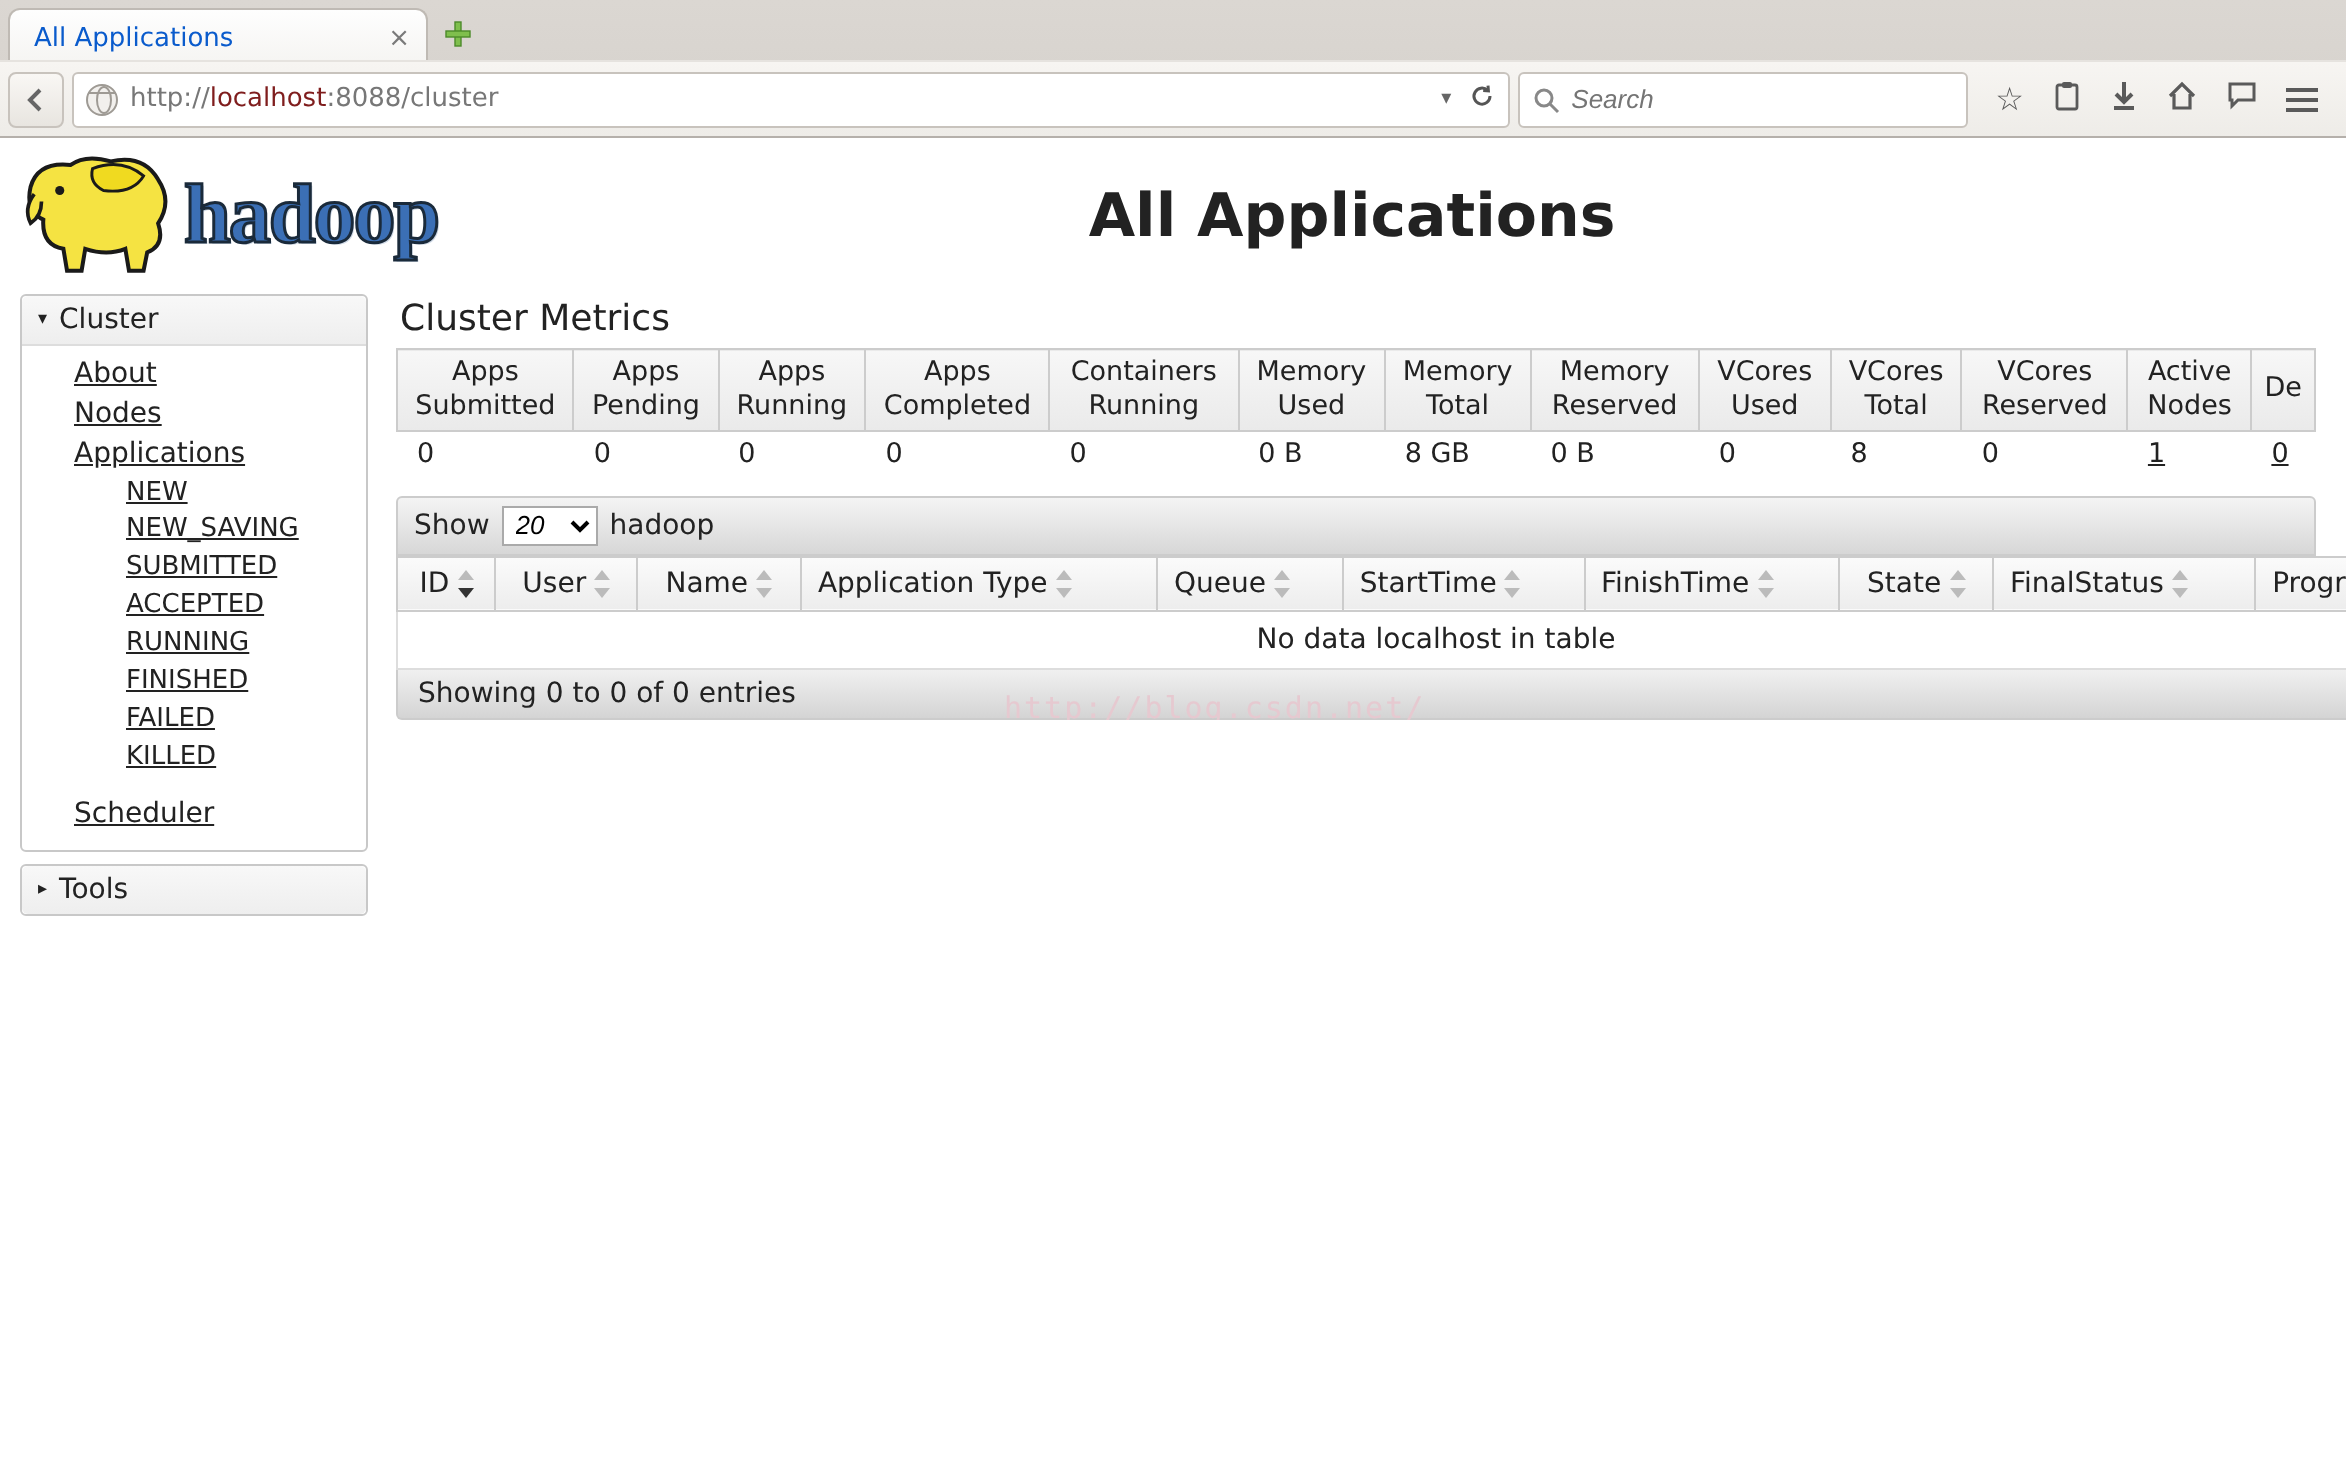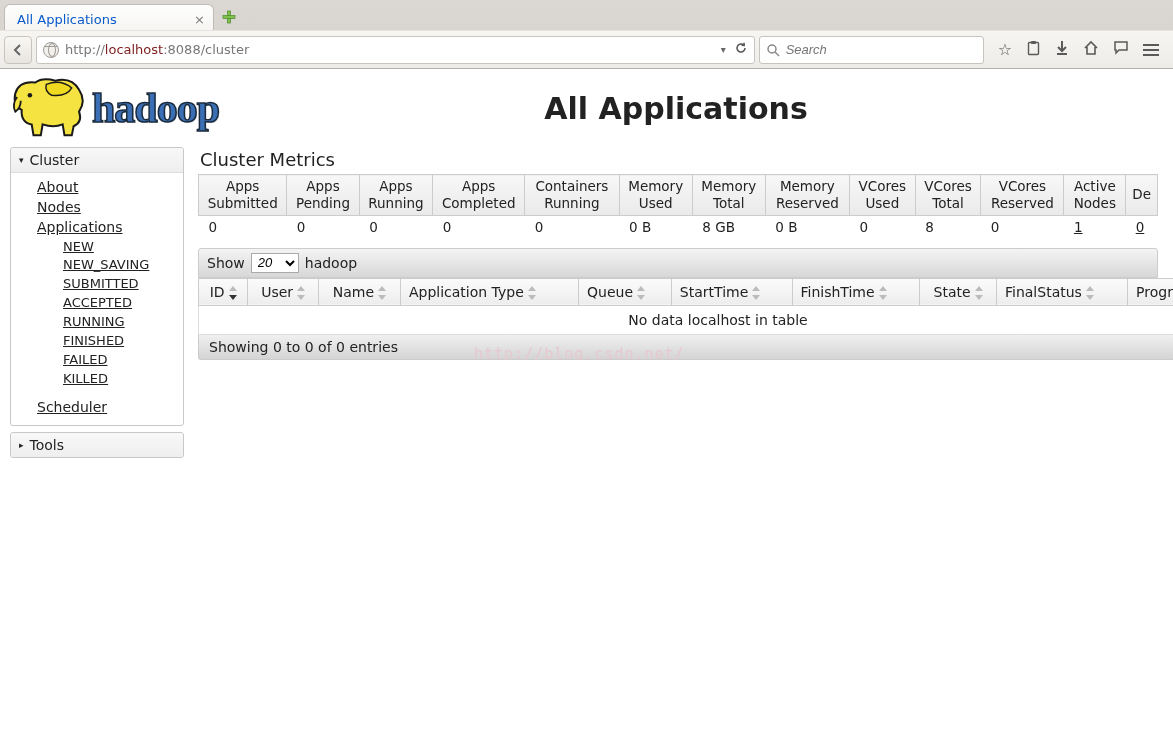--- a/index.html
+++ b/index.html
@@ -255,16 +255,16 @@
               <th><span>Progress</span><span class="sort-icons"></span></th>
             </tr>
           </thead>
         <tbody>
           <tr class="empty">
             <td id="empty-cell" colspan="10">No data localhost in table</td>
           </tr>
         </tbody>
       </table>
       <div class="dt-footer" style="width:1104px;">Showing 0 to 0 of 0 entries</div>
-      <div class="watermark" style="left:276px; top:198px;">http://blog.csdn.net/</div>
+      <div class="watermark" style="left:304px; top:198px;">http://blog.csdn.net/</div>
     </div>
   </div>
 </div>
 
 </body></html>

